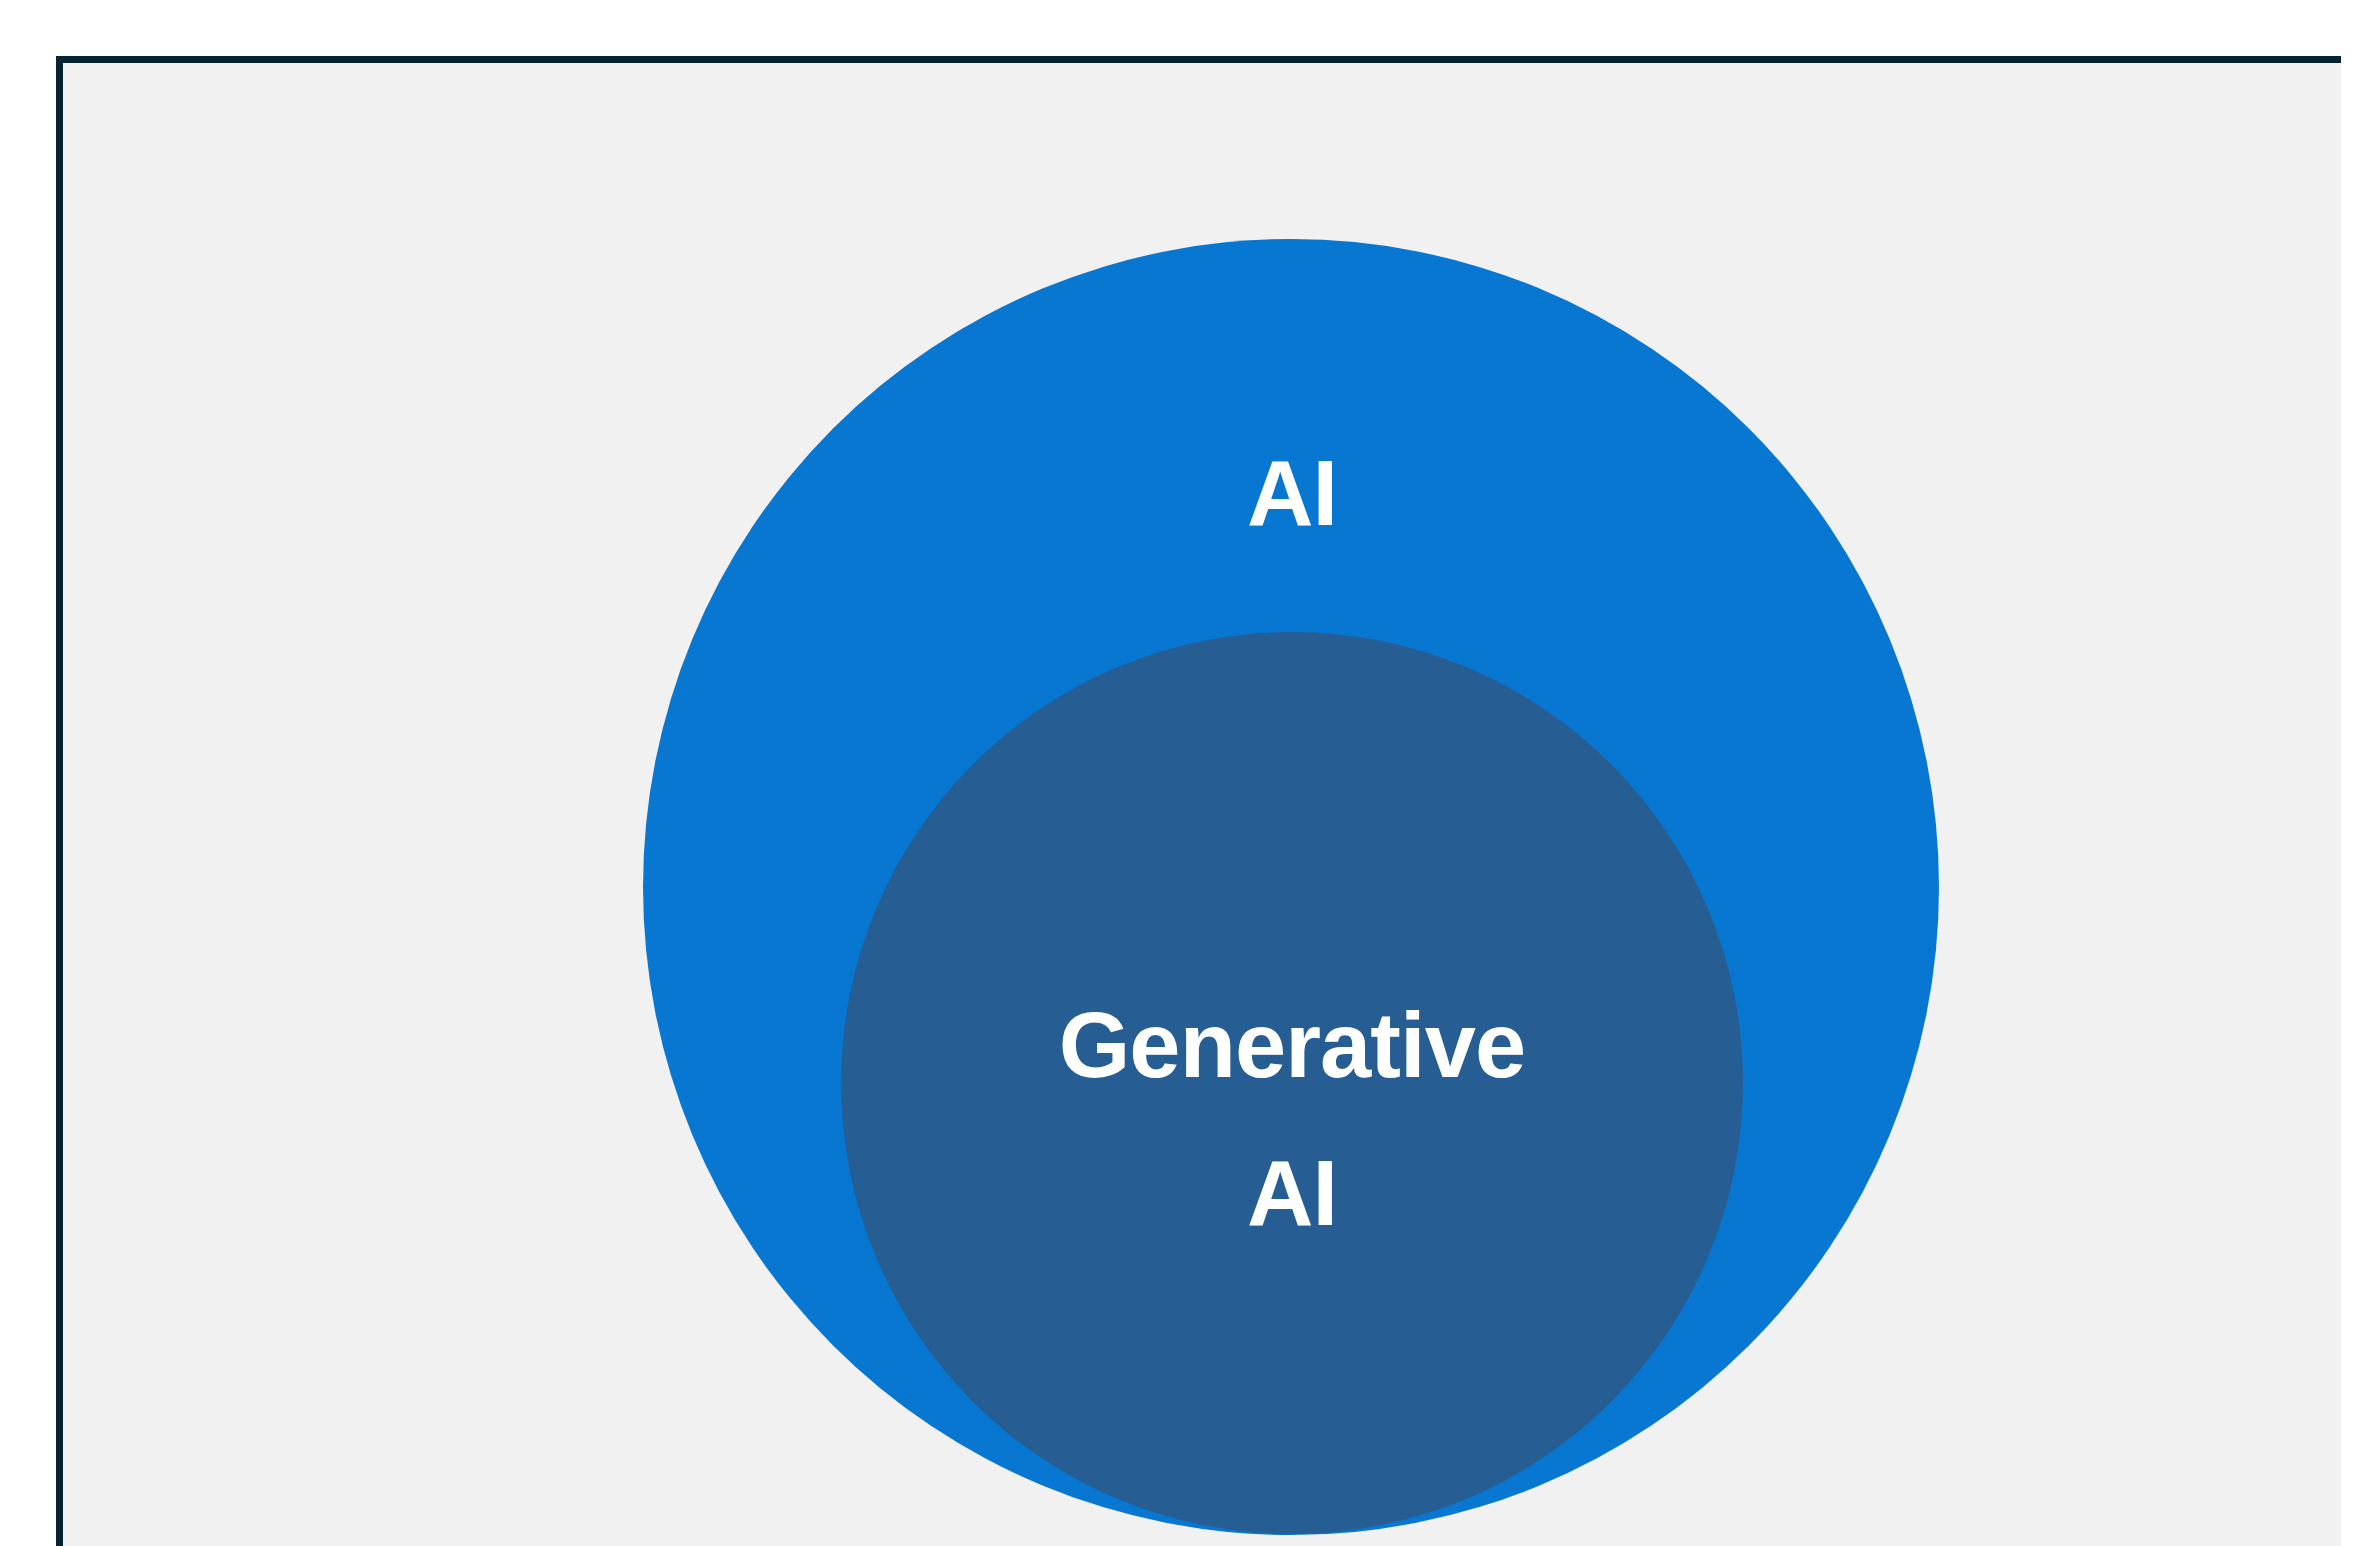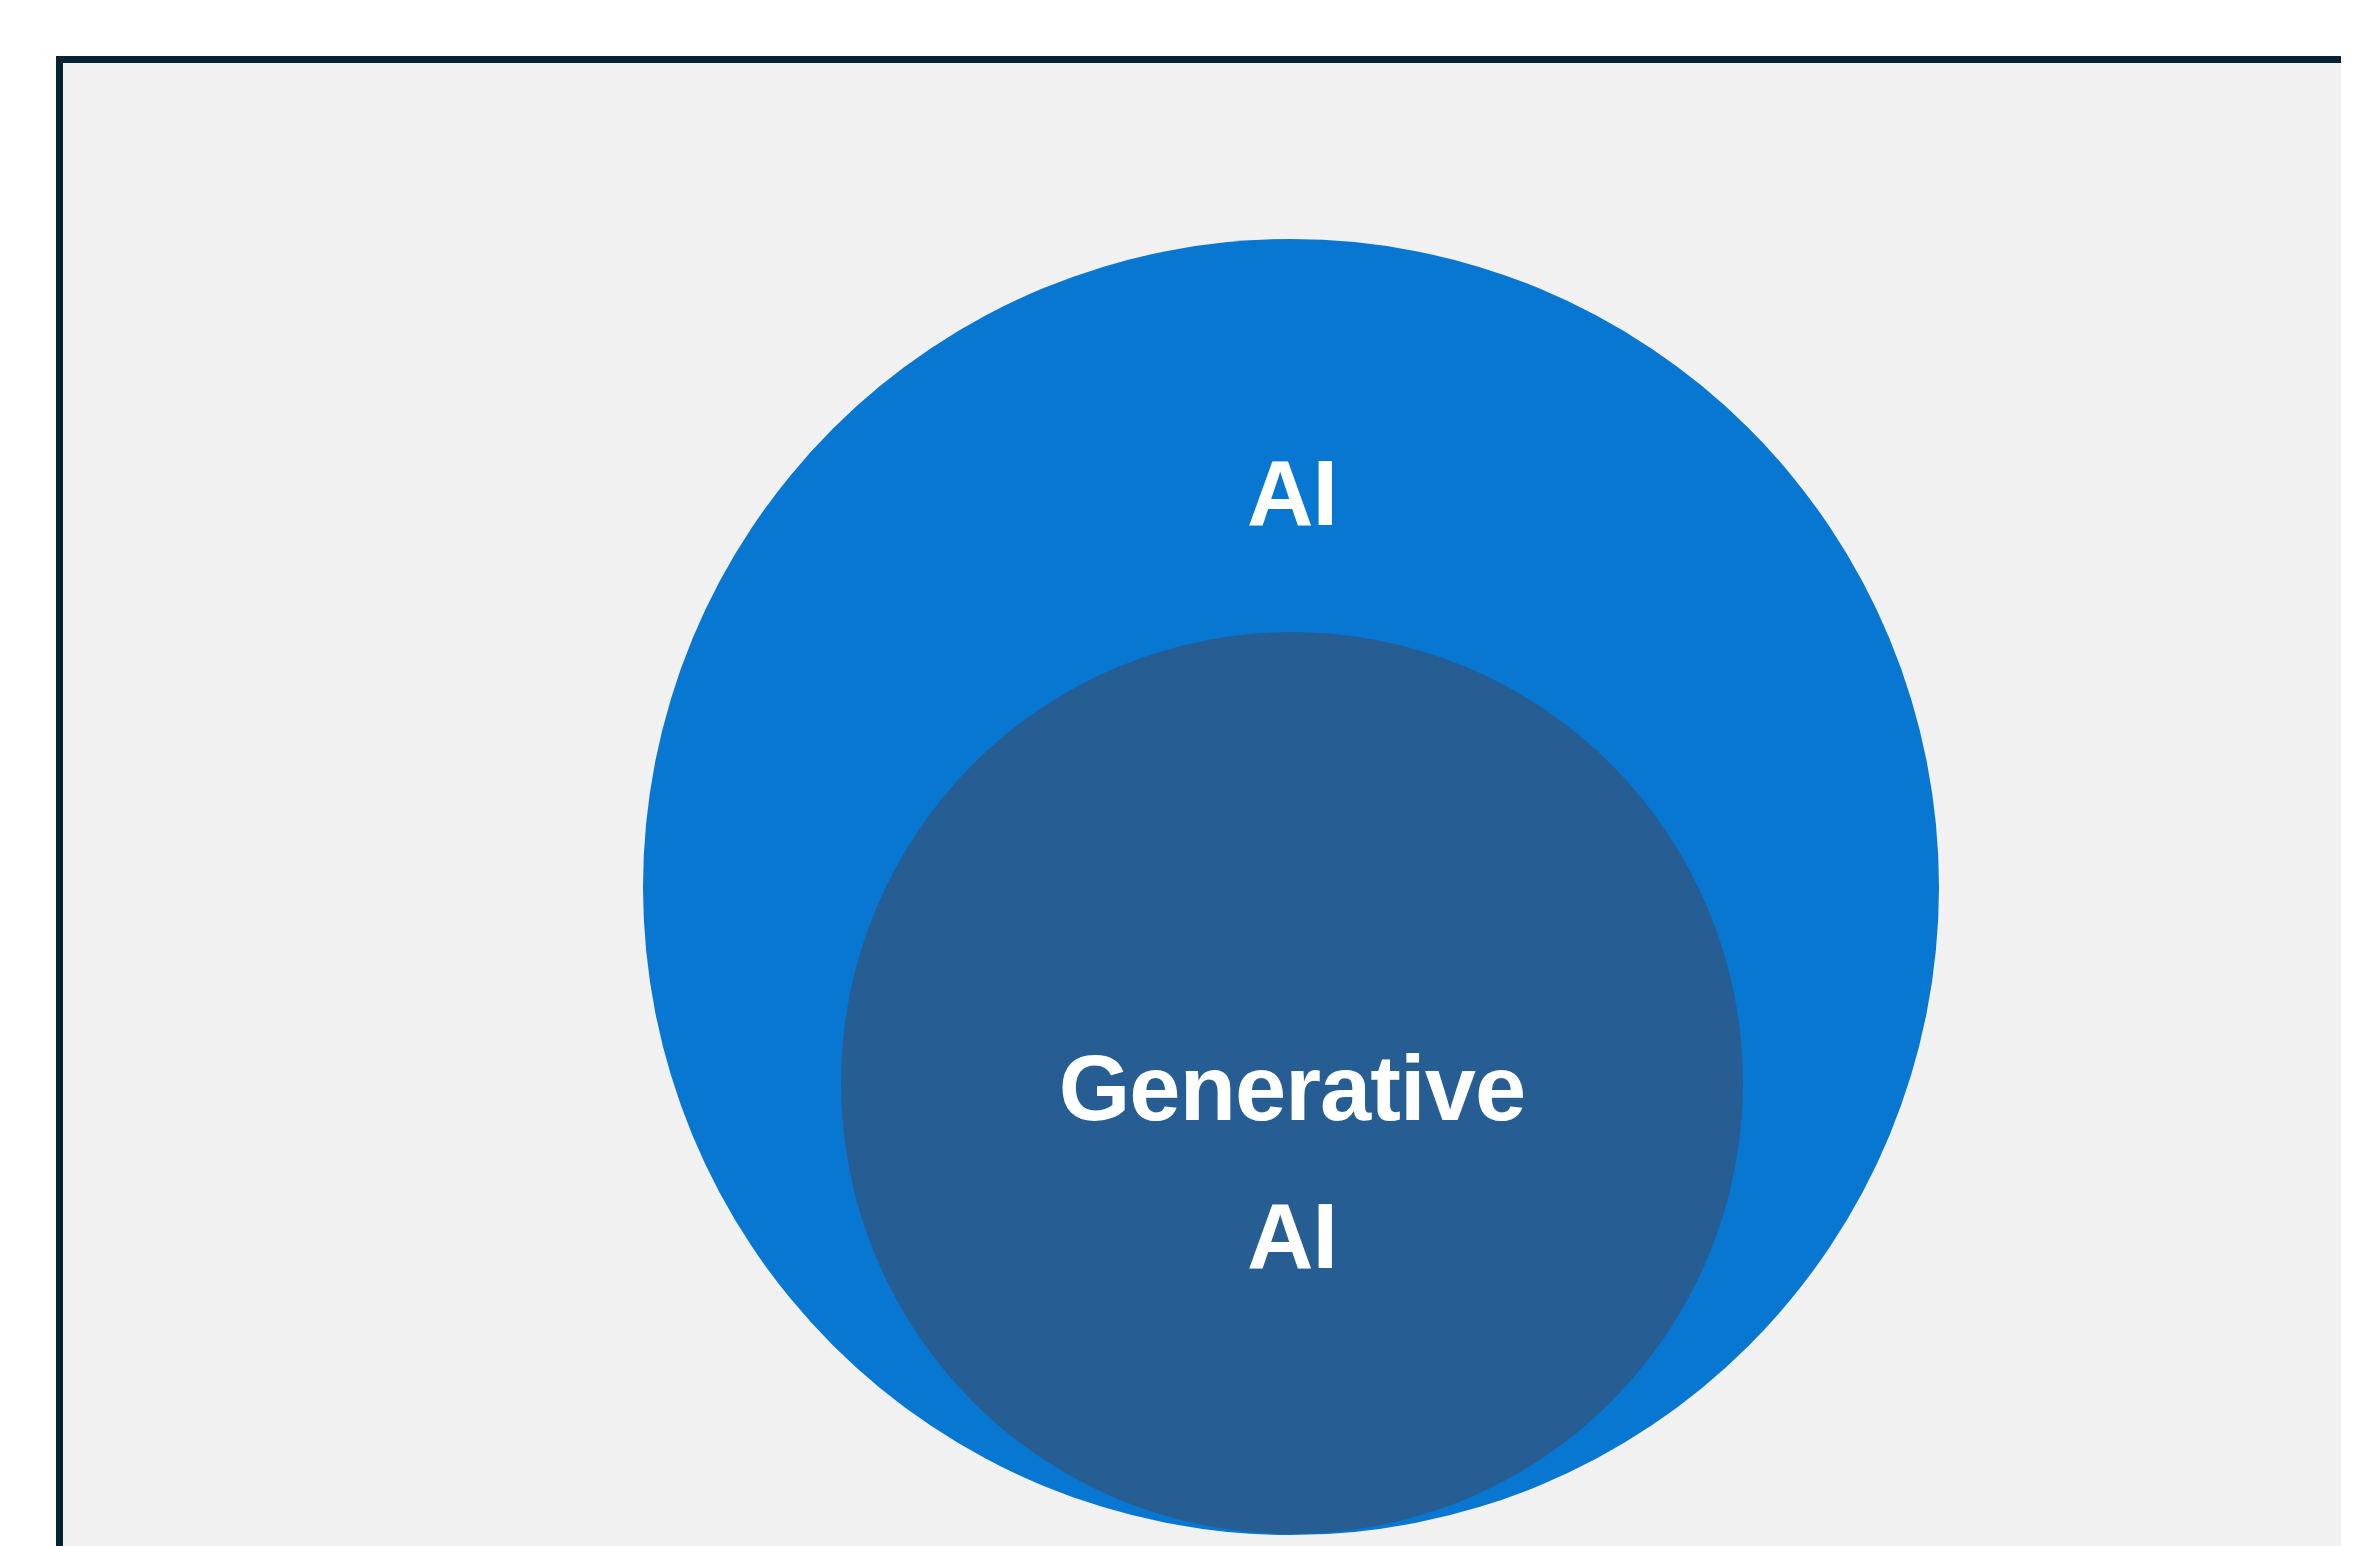--- a/index.html
+++ b/index.html
@@ -46,21 +46,21 @@
     transform: translateX(-50%);
     text-align: center;
     color: var(--label-text);
     font-weight: 700;
     font-size: 92px;
     line-height: 124px;
     letter-spacing: -0.9px;
     white-space: nowrap;
   }
   .label.outer-label { top: 348px; }
-  .label.inner-label { top: 923px; }
+  .label.inner-label { top: 880px; }
 </style>
 </head>
 <body>
 
 <div class="frame">
 
   <div class="circle outer"></div>
 
   <div class="circle inner"></div>
 

